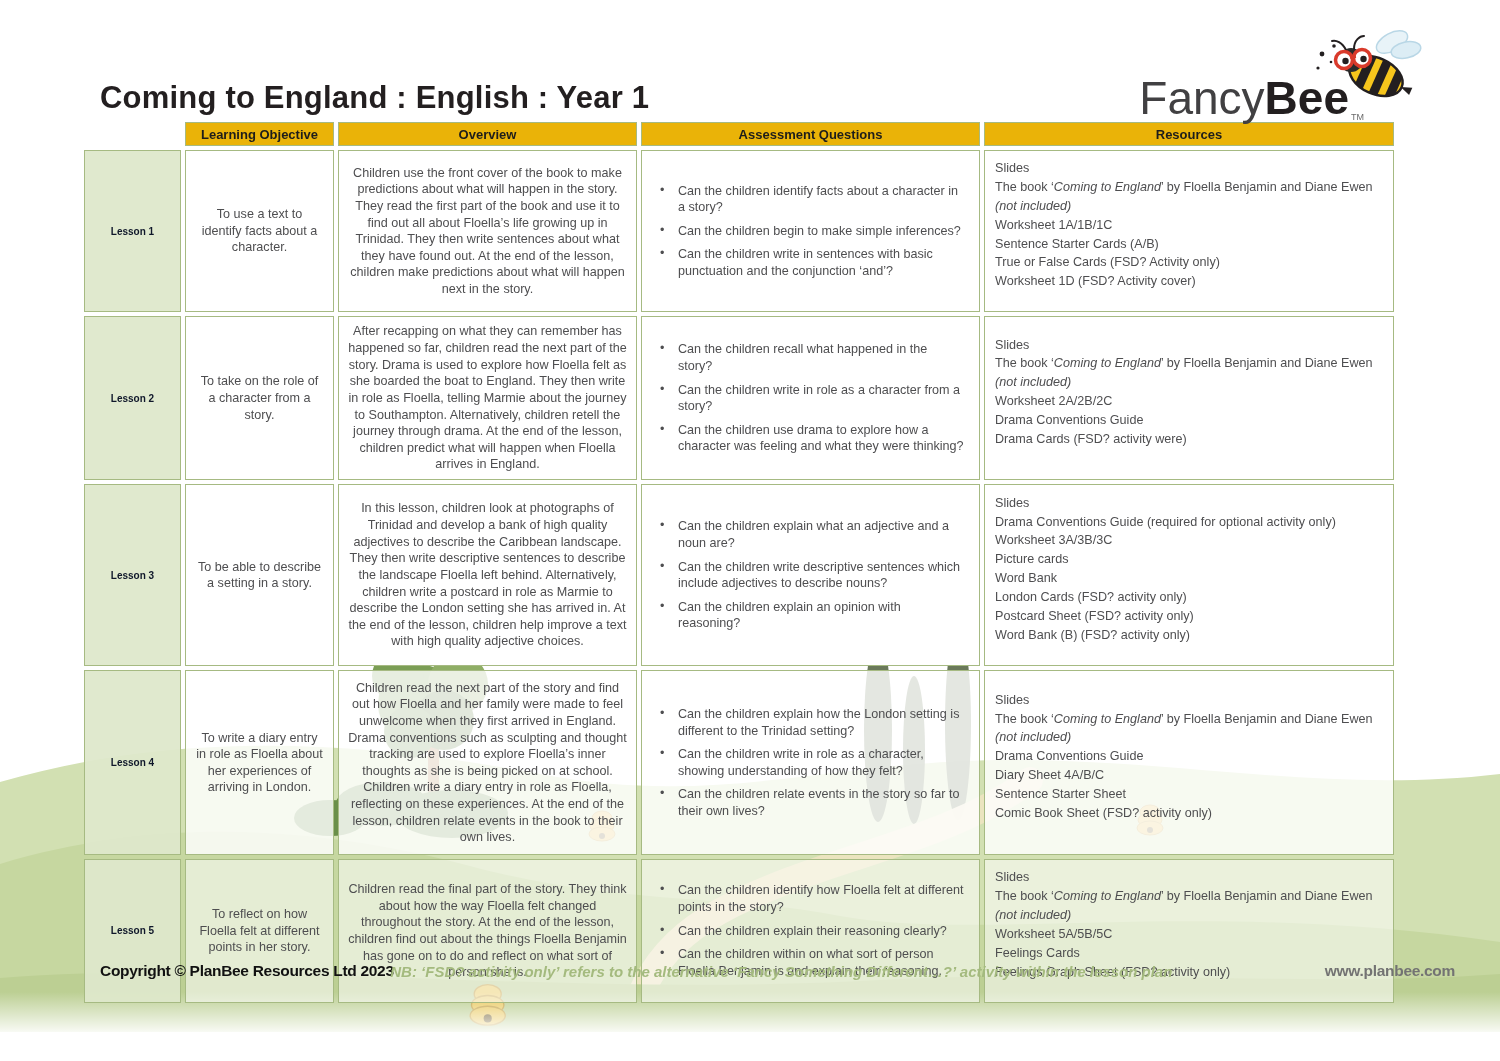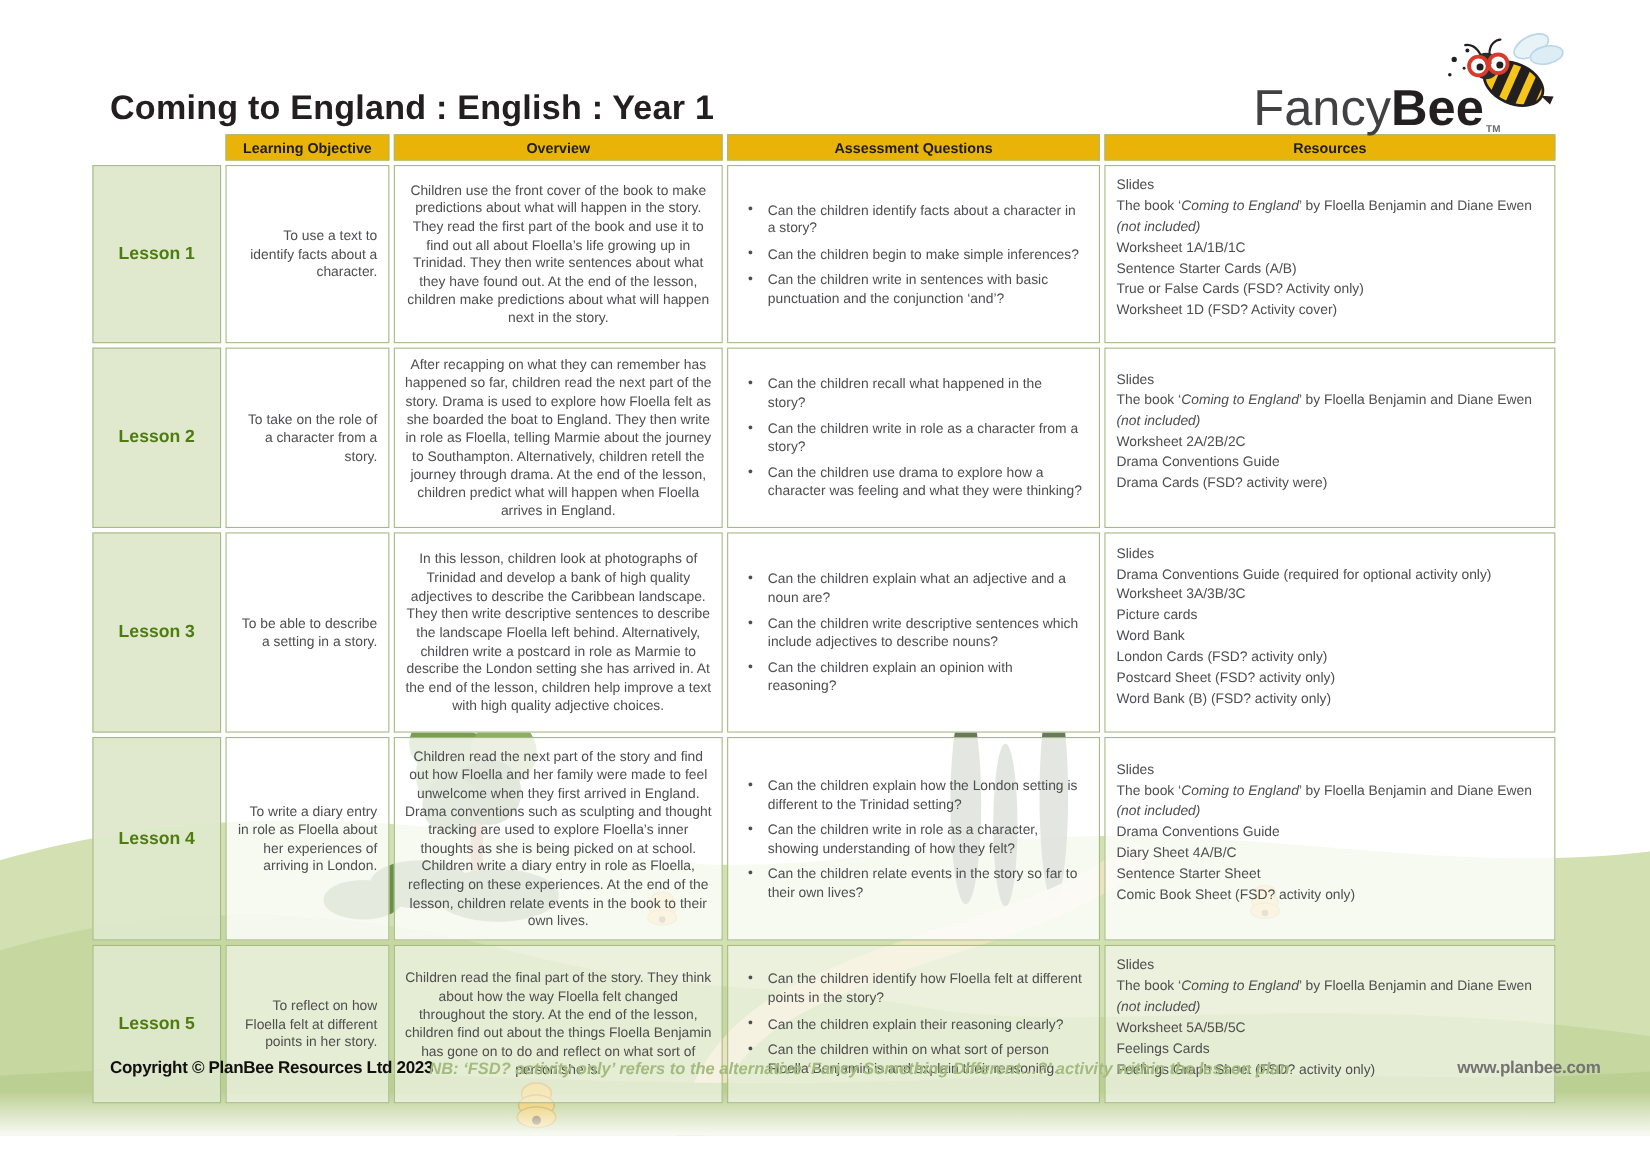--- a/index.html
+++ b/index.html
@@ -11,35 +11,35 @@
   #landscape { position:absolute; left:0; top:612px; width:1500px; height:420px; z-index:0; }
 
   
   #page-title { position:absolute; left:100px; top:80px; font-size:31px; font-weight:600;
     color:#231f20; letter-spacing:.2px; z-index:2; }
   #logo { position:absolute; right:88px; top:26px; width:300px; height:96px; z-index:2; }
   #logo-text { position:absolute; right:48px; bottom:0; font-size:46px; line-height:1;
     color:#2b2b2b; white-space:nowrap; }
   #logo-text .plan { font-weight:300; color:#414042; }
   #logo-text .bee  { font-weight:800; color:#231f20; }
-  #logo-text .tm   { font-size:9px; font-weight:700; color:#6a6a6a; vertical-align:-6px; margin-left:2px;}
+  #logo-text .tm   { font-size:9px; font-weight:400; color:#6a6a6a; vertical-align:-6px; margin-left:2px;}
   #bee-svg { position:absolute; right:-12px; top:-2px; }
 
   
   #lessons-table { position:absolute; left:80px; top:118px; z-index:1;
     border-collapse:separate; border-spacing:4px; }
   #lessons-table td, #lessons-table th { border:1px solid #a6ba82; vertical-align:middle; }
   th.col-head { background:#eab308; font-size:13px; font-weight:bold; color:#1d1d1b;
     height:24px; text-align:center; padding:2px 6px; }
-  td.lesson-cell { background:rgba(222,232,203,.94); width:117px; text-align:center;
-    font-size:16px; font-weight:bold; color:#4d7c0f; }
+  td.lesson-cell { background:rgba(222,232,203,.94); width:97px; text-align:center;
+    font-size:10px; font-weight:bold; color:#0f172a; }
   td.body-cell { background:#ffffff; color:#4e4e50; font-size:12.6px; line-height:1.32; }
   tr.r4 td.body-cell { background:rgba(255,255,255,.82); }
   tr.r5 td.body-cell { background:rgba(255,255,255,.55); }
-  td.obj-cell { width:149px; text-align:right; padding:6px 10px; }
+  td.obj-cell { width:149px; text-align:center; padding:6px 10px; }
   td.ovw-cell { width:299px; text-align:center; padding:6px 9px; }
   td.aq-cell  { width:339px; padding:8px 12px; }
   td.res-cell { width:410px; padding:8px 6px 20px 10px; }
   tr.r1 { height:152px; } tr.r2 { height:164px; } tr.r3 { height:182px; }
   tr.r4 { height:185px; } tr.r5 { height:109px; }
   ul.q-list { list-style:none; }
   ul.q-list li { position:relative; padding-left:22px; margin:7px 2px; }
   ul.q-list li::before { content:"\2022"; position:absolute; left:4px; top:-1px; }
   .res-line { line-height:1.5; }
 

